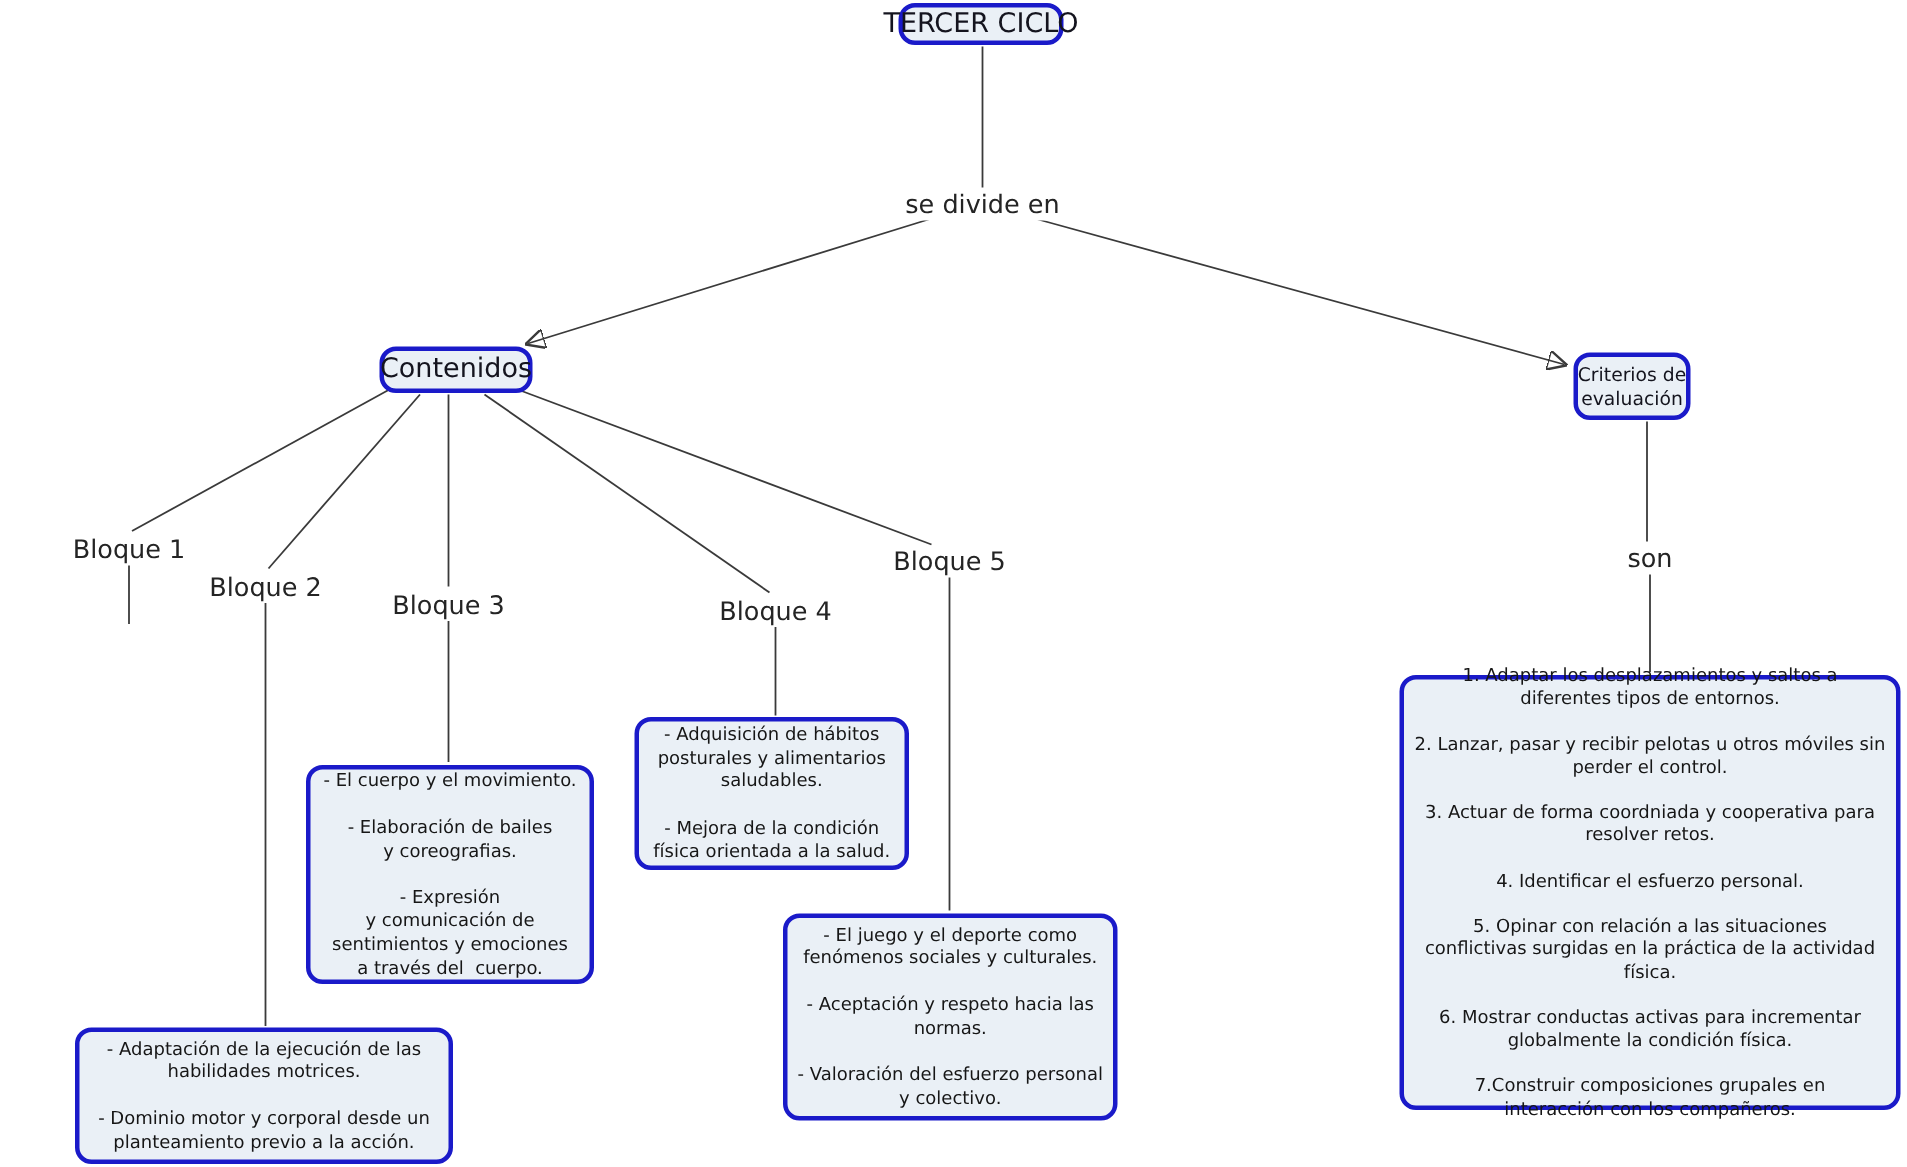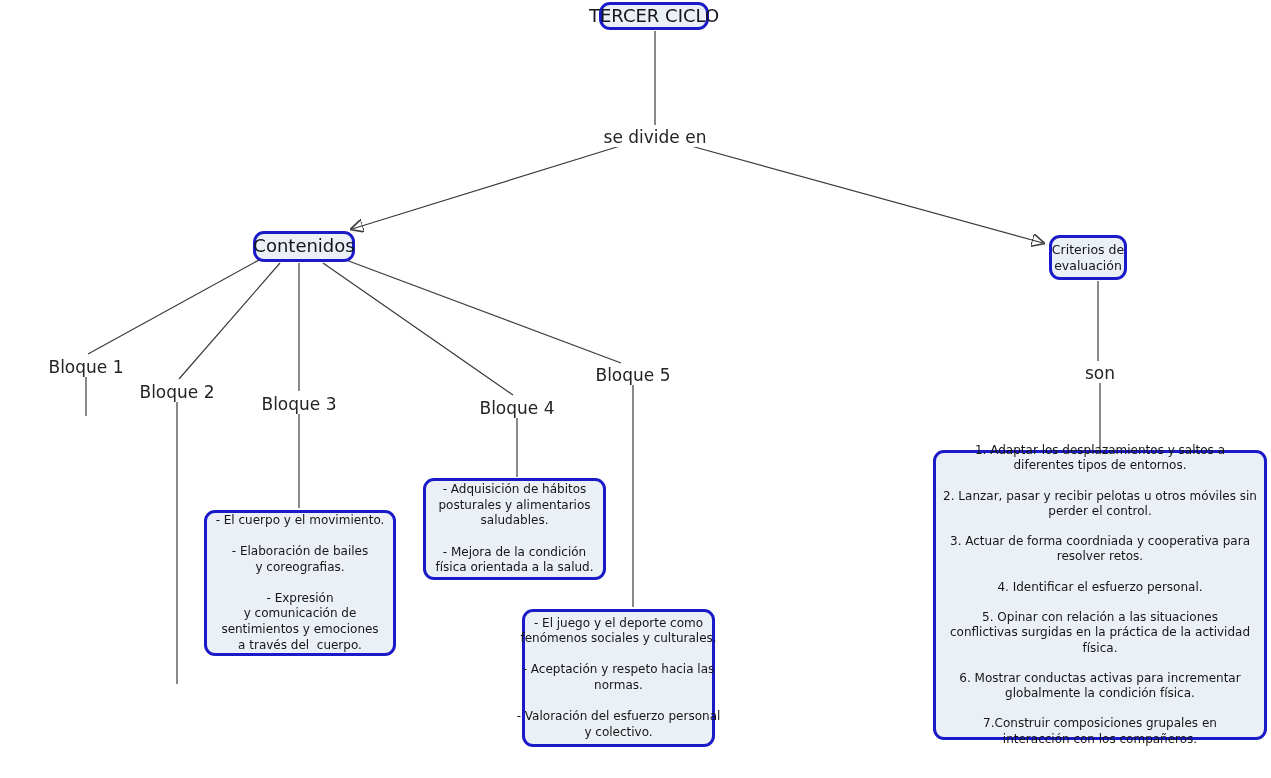--- a/index.html
+++ b/index.html
@@ -71,39 +71,44 @@
 
   <div class="linklabel" style="left:1100px;top:363px;">son</div>
 
   <div class="linklabel" style="left:86px;top:357px;">Bloque 1</div>
   <div class="linklabel" style="left:177px;top:382px;">Bloque 2</div>
   <div class="linklabel" style="left:299px;top:394px;">Bloque 3</div>
   <div class="linklabel" style="left:517px;top:398px;">Bloque 4</div>
   <div class="linklabel" style="left:633px;top:365px;">Bloque 5</div>
 
 
+  <div class="cbox" style="left:50px;top:685px;width:252px;height:91px;">- Adaptación de la ejecución de las
+habilidades motrices.
+
+- Dominio motor y corporal desde un
+planteamiento previo a la acción.</div>
 
   <div class="cbox" style="left:204px;top:510px;width:192px;height:146px;">- El cuerpo y el movimiento.
 
 - Elaboración de bailes
 y coreografias.
 
 - Expresión
 y comunicación de
 sentimientos y emociones
 a través del  cuerpo.</div>
 
   <div class="cbox" style="left:423px;top:478px;width:183px;height:102px;">- Adquisición de hábitos
 posturales y alimentarios
 saludables.
 
 - Mejora de la condición
 física orientada a la salud.</div>
 
-  <div class="cbox" style="left:522px;top:609px;width:193px;height:138px;">- El juego y el deporte como
+  <div class="cbox" style="left:522px;top:609px;width:223px;height:138px;">- El juego y el deporte como
 fenómenos sociales y culturales.
 
 - Aceptación y respeto hacia las
 normas.
 
 - Valoración del esfuerzo personal
 y colectivo.</div>
 
   <div class="cbox tight" style="left:933px;top:450px;width:334px;height:290px;">1. Adaptar los desplazamientos y saltos a
 diferentes tipos de entornos.

